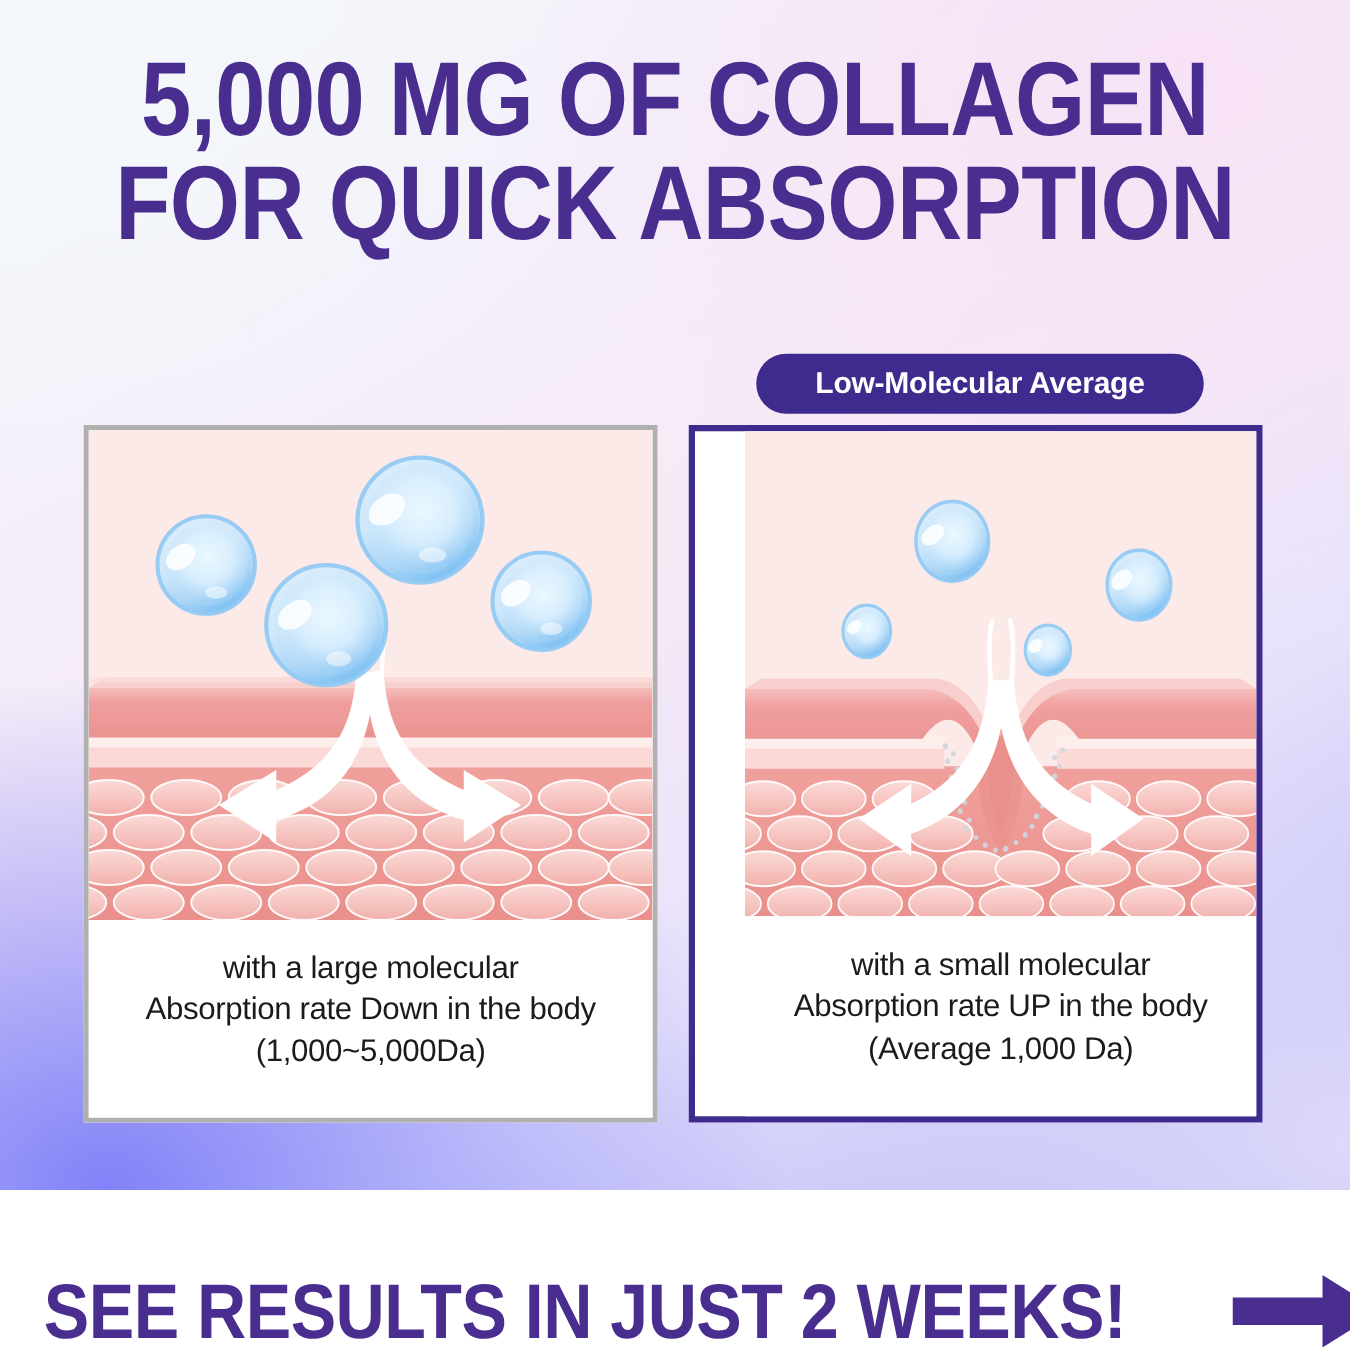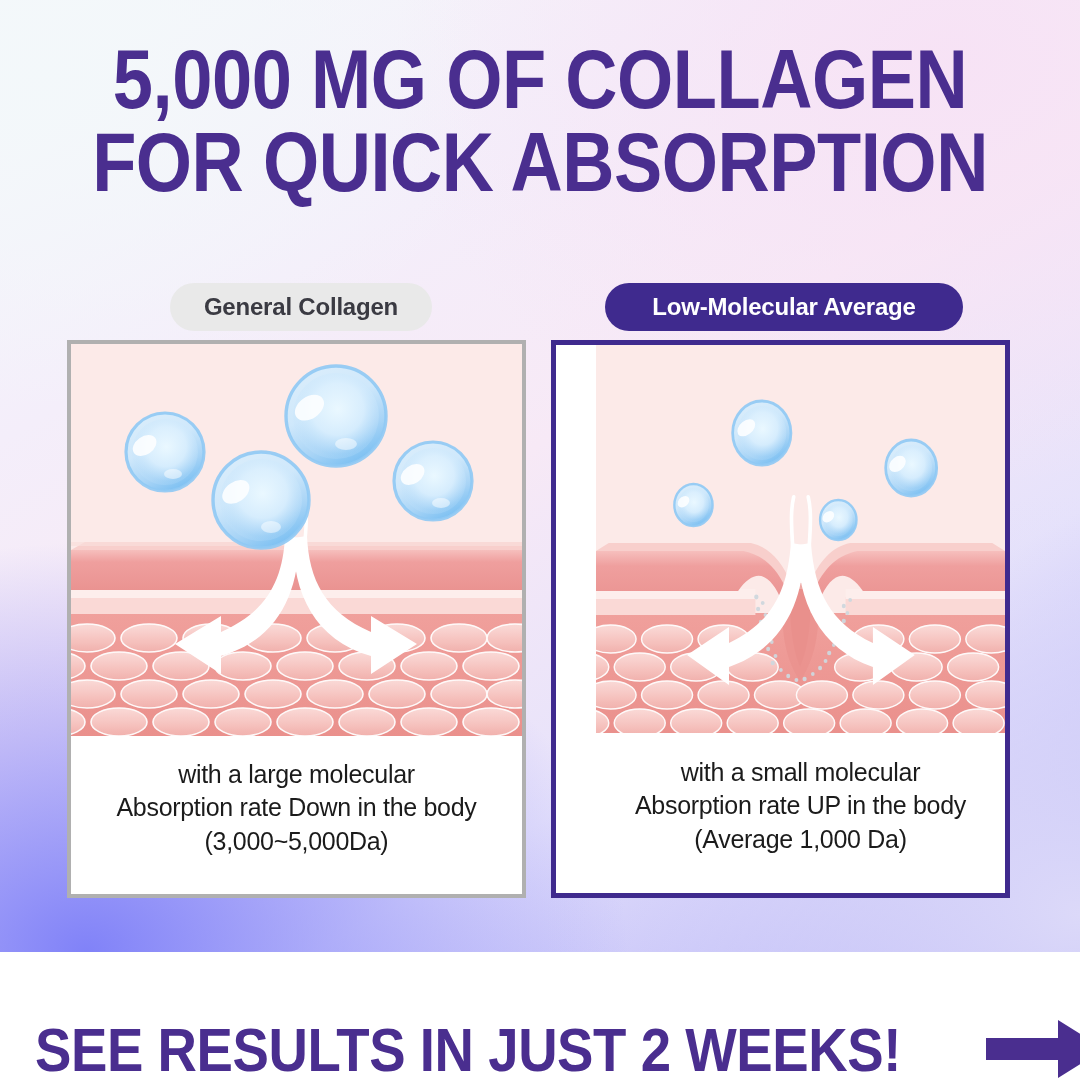--- a/index.html
+++ b/index.html
@@ -120,23 +120,20 @@
   .footer-arrow { display: block; width: 118px; height: 58px; flex: none; }
 </style>
 </head>
 <body>
 
 <div id="poster">
 
   <h1 class="headline">5,000 MG OF COLLAGEN
 FOR QUICK ABSORPTION</h1>
 
-  <div class="badge badge-left">
-    <span>General Collagen</span>
-  </div>
   <div class="badge badge-right">
     <span>Low-Molecular Average</span>
   </div>
 
   <div class="panel panel-left">
     <div class="panel-art">
       <svg viewBox="0 0 451 392" preserveAspectRatio="none">
         <defs>
           <linearGradient id="bubL" x1="0.28" y1="0.08" x2="0.72" y2="0.96">
             <stop offset="0%" stop-color="#d8ecfb"></stop>
@@ -270,21 +267,21 @@
               <ellipse cx="-13" cy="-17" rx="13" ry="9" fill="#ffffff" opacity="0.85" transform="rotate(-35)"></ellipse>
               <ellipse cx="8" cy="22" rx="9" ry="5" fill="#ffffff" opacity="0.5"></ellipse>
             </g>
           </g>
         </g>
       </svg>
     </div>
 
     <div class="panel-caption">with a large molecular
 Absorption rate Down in the body
-(3,000~5,000Da)</div>
+(1,000~5,000Da)</div>
   </div>
 
   <div class="panel panel-right">
     <div class="panel-art">
       <svg viewBox="0 0 449 388" preserveAspectRatio="none">
         <defs>
           <linearGradient id="bubR" x1="0.28" y1="0.08" x2="0.72" y2="0.96">
             <stop offset="0%" stop-color="#d8ecfb"></stop>
             <stop offset="36%" stop-color="#cfe8fb"></stop>
             <stop offset="72%" stop-color="#a8d4f6"></stop>

